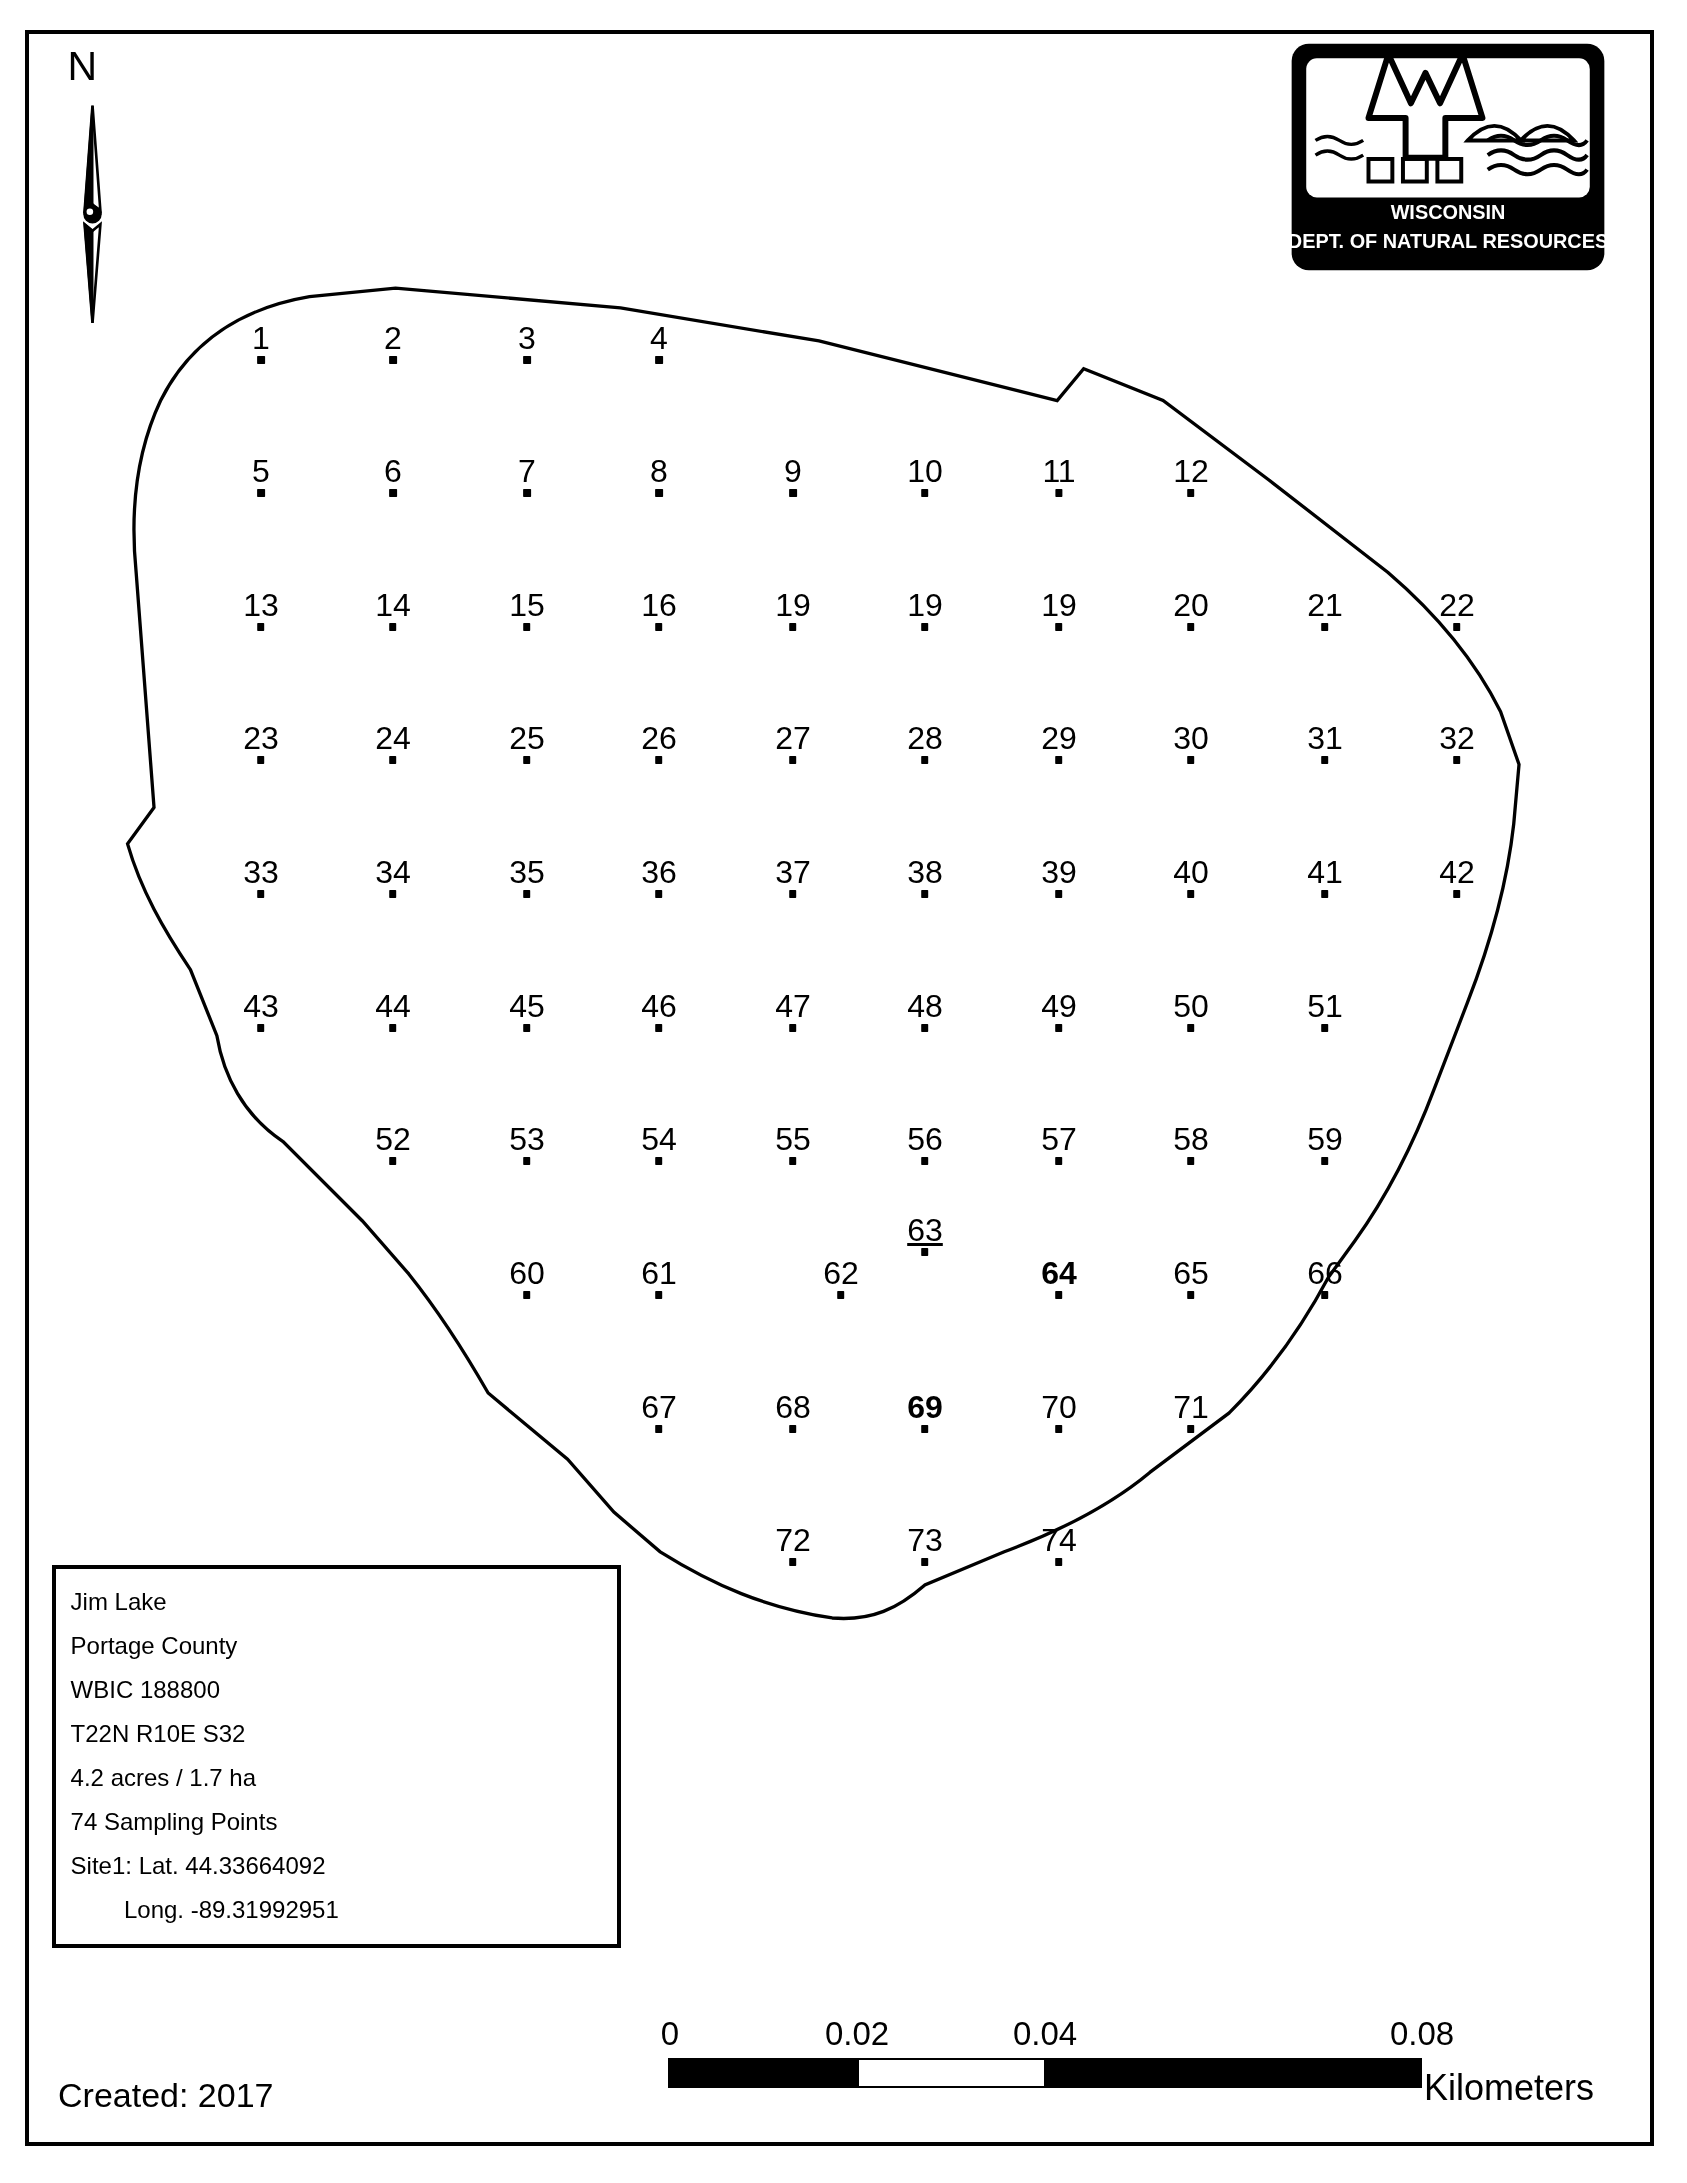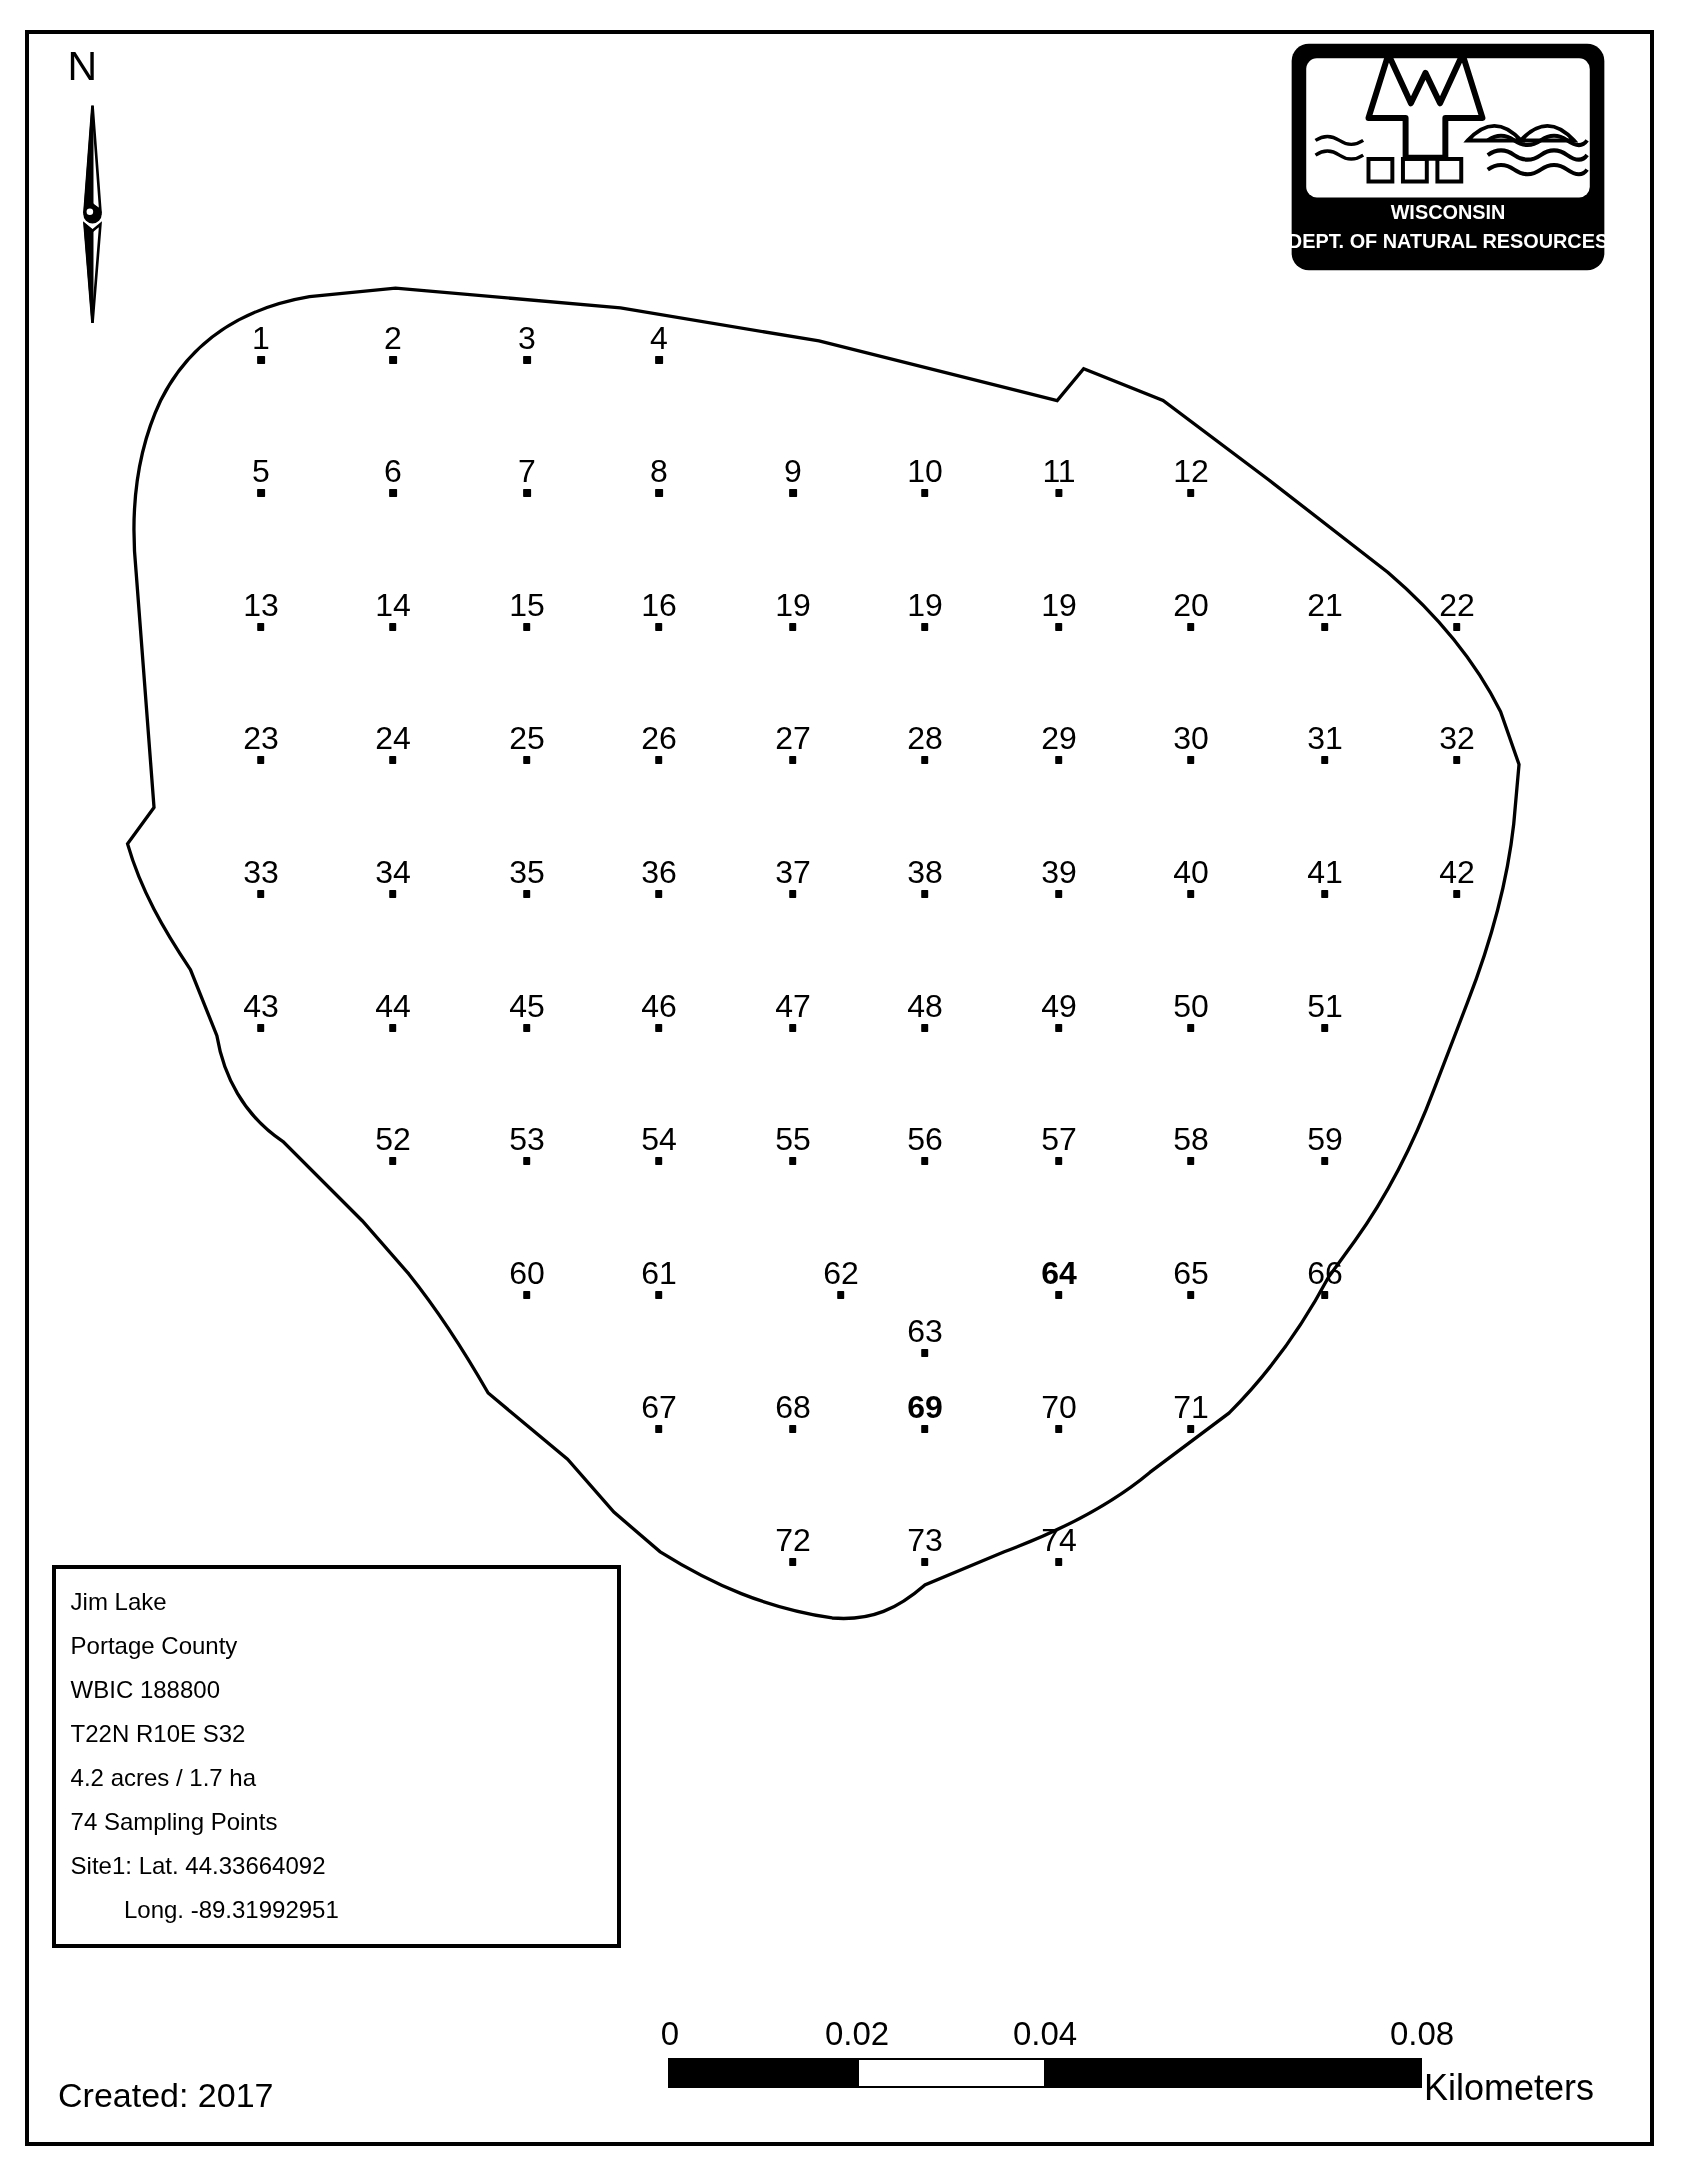--- a/index.html
+++ b/index.html
@@ -483,21 +483,21 @@
         <span class="dot"></span>
       </div>
       <div class="pt" style="left: 659px; top: 1257px;">
         <span class="lbl">61</span>
         <span class="dot"></span>
       </div>
       <div class="pt" style="left: 793px; top: 1257px; margin-left: 48px;">
         <span class="lbl">62</span>
         <span class="dot"></span>
       </div>
-      <div class="pt" style="left: 925px; top: 1315px;">
+      <div class="pt" style="left: 925px; top: 1214px; text-decoration: underline;">
         <span class="lbl">63</span>
         <span class="dot"></span>
       </div>
       <div class="pt" style="left: 1059px; top: 1257px; font-weight: bold;">
         <span class="lbl">64</span>
         <span class="dot"></span>
       </div>
       <div class="pt" style="left: 1191px; top: 1257px;">
         <span class="lbl">65</span>
         <span class="dot"></span>

